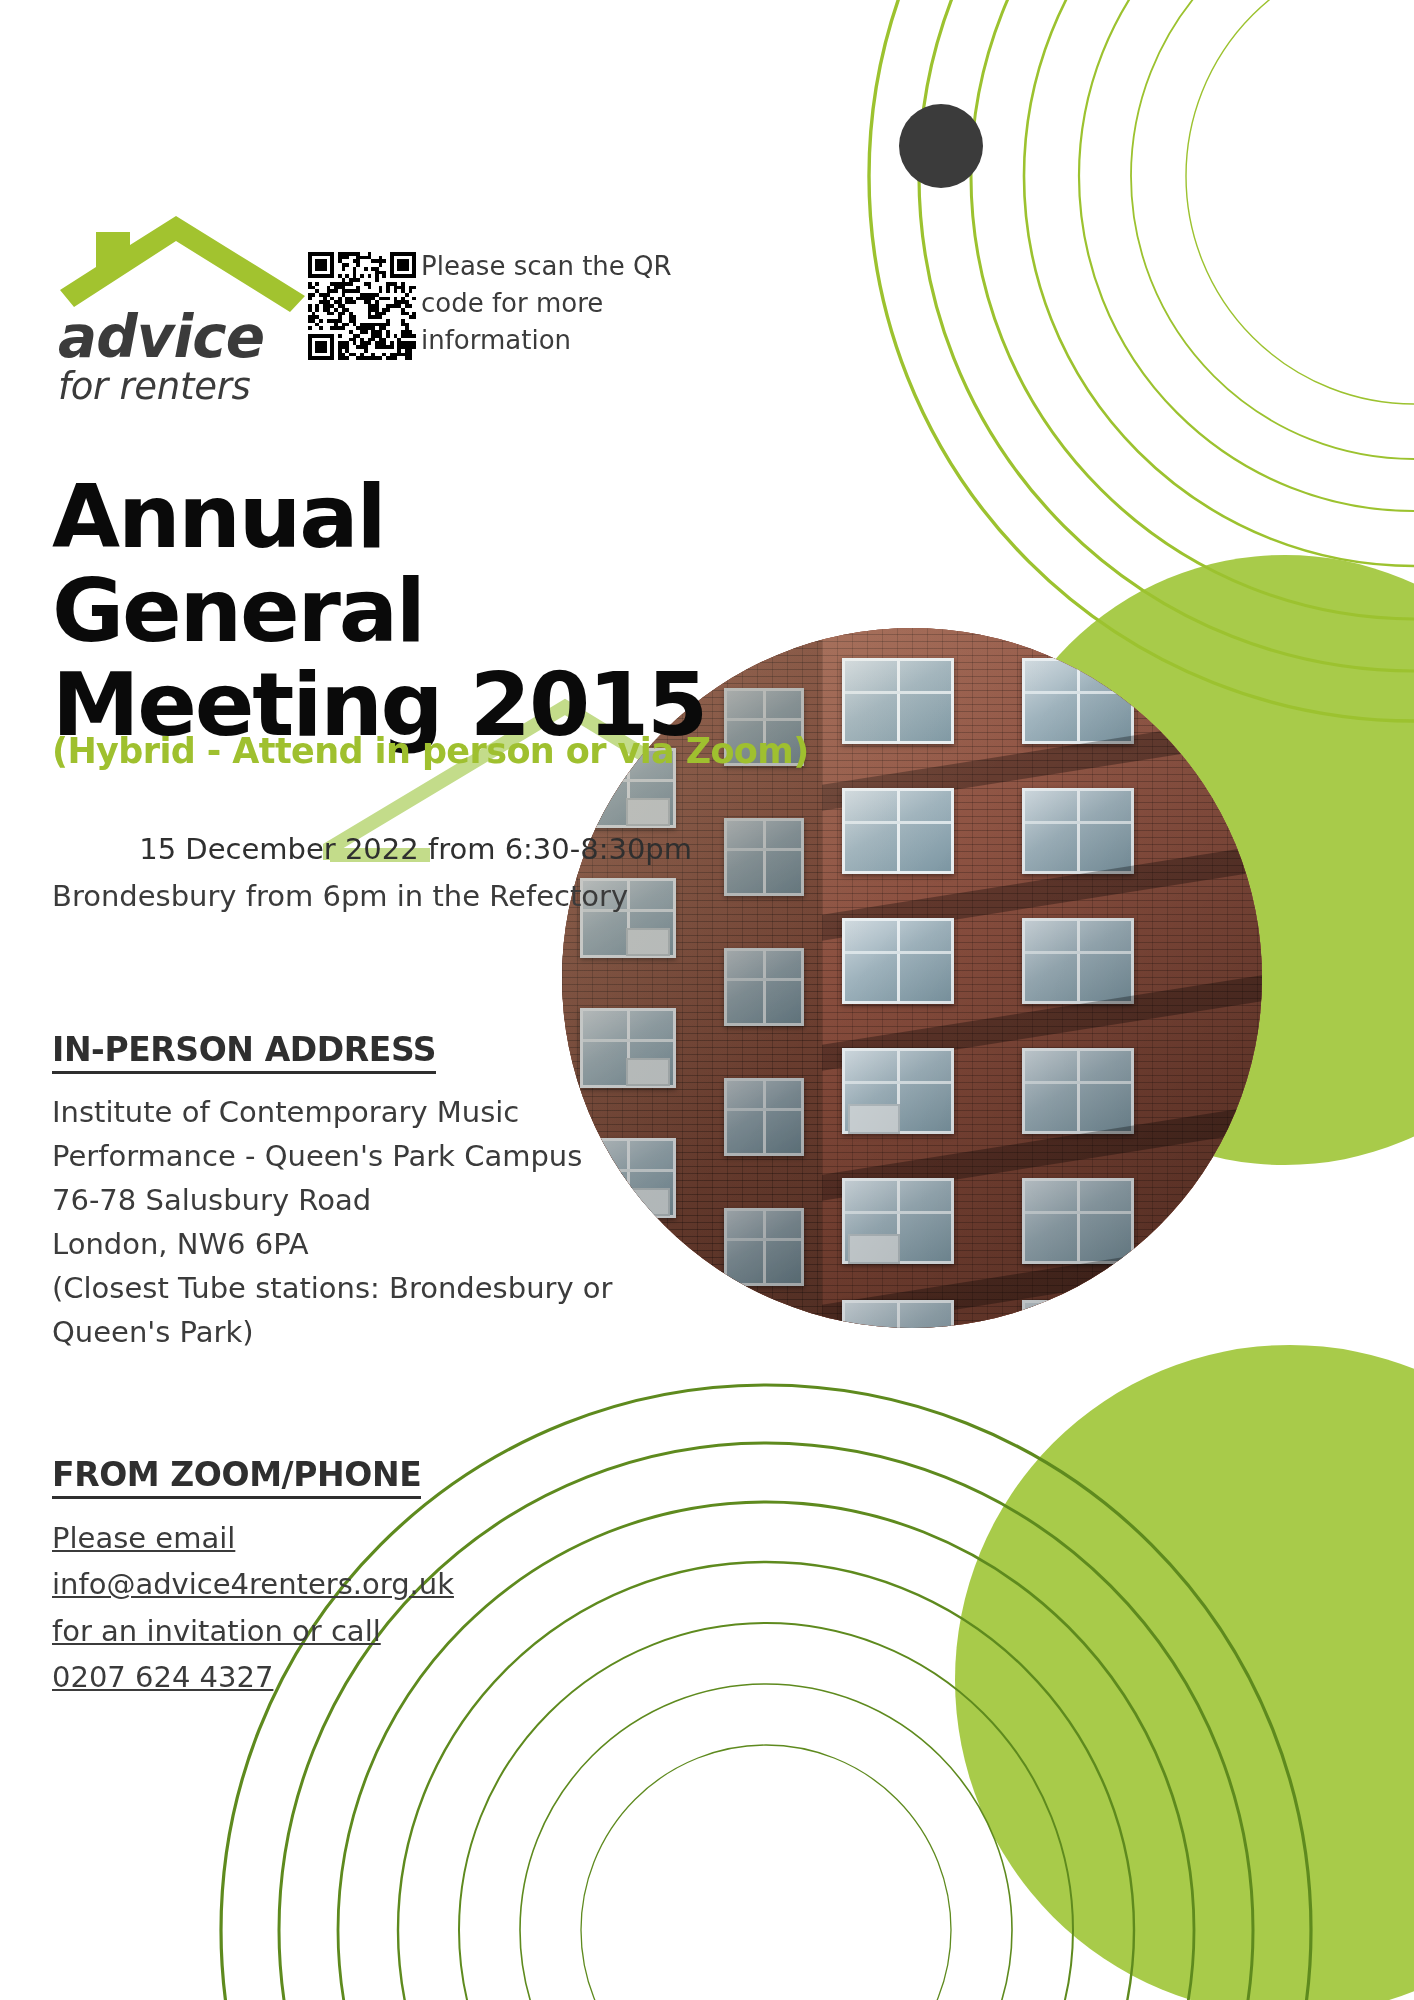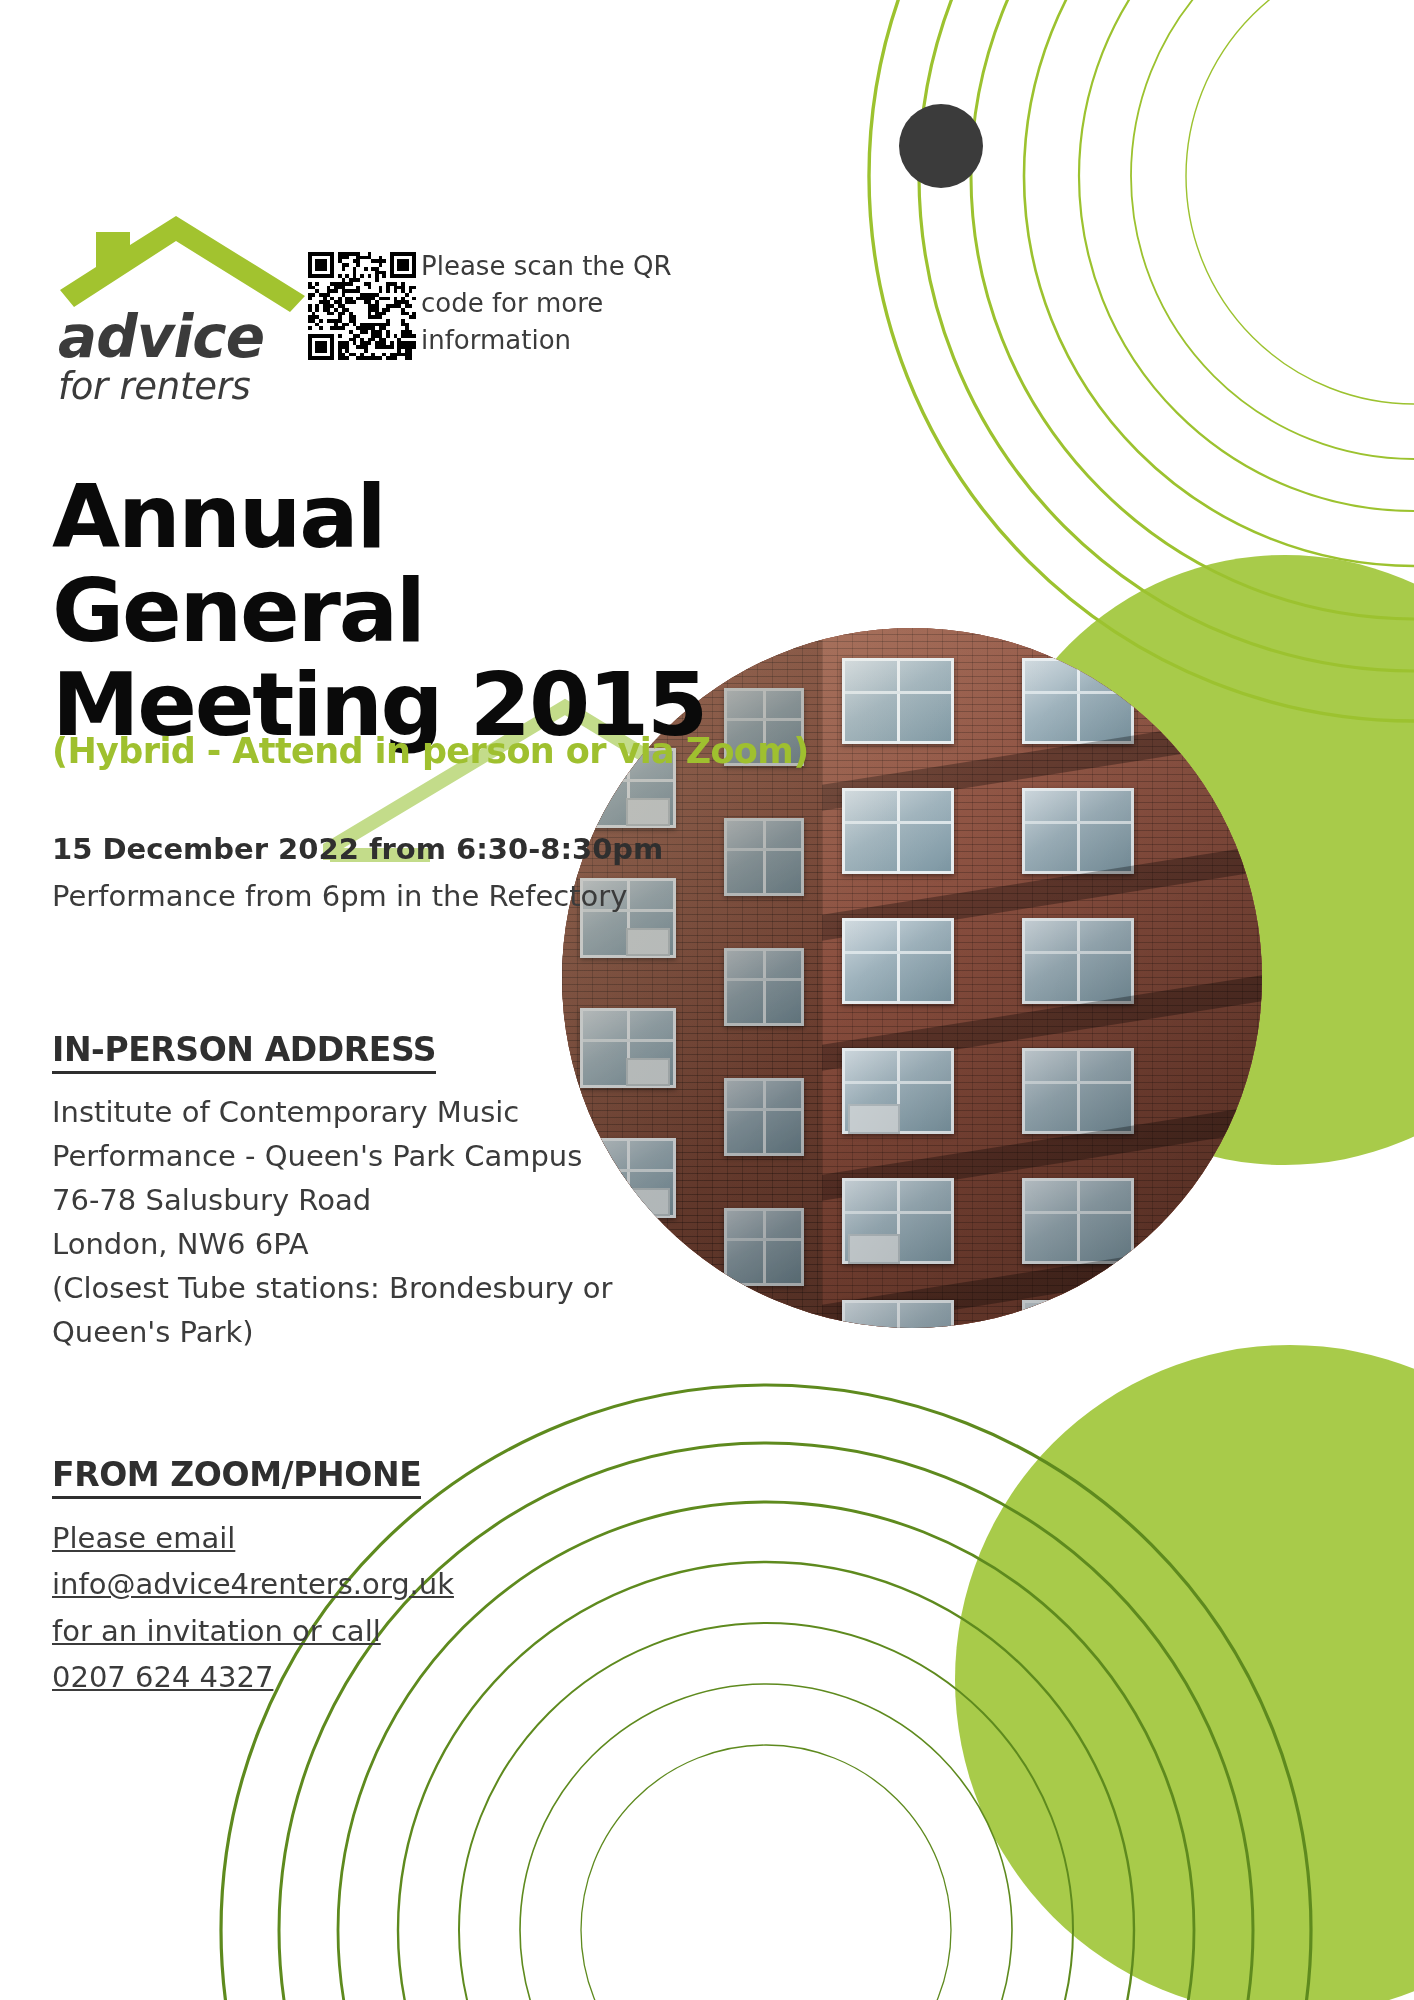--- a/index.html
+++ b/index.html
@@ -90,21 +90,21 @@
   .subtitle{
     position:absolute; left:52px; top:730px; width:760px;
     font-family:"DejaVu Sans", sans-serif; font-weight:700;
     font-size:35px; line-height:1.2; color:#9fc02f; letter-spacing:-0.6px;
   }
   .block{
     position:absolute; left:52px; font-family:"DejaVu Sans", sans-serif;
     color:#3b3b3b;
   }
   .when{ top:826px; width:640px; font-size:29px; line-height:1.62; }
-  .when .b{ font-weight:700; color:#2f2f2f; }
+  .when .b{ font-weight:400; color:#2f2f2f;text-align:right; }
 
   .sec-head{
     font-weight:700; font-size:33px; color:#2f2f2f; letter-spacing:-0.4px;
     border-bottom:3px solid #2f2f2f; display:inline-block; padding-bottom:2px;
   }
   .addr{ top:1030px; width:620px; }
   .addr .lines{ font-size:29px; line-height:1.52; margin-top:16px; }
   .zoomsec{ top:1455px; width:560px; }
   .zoomsec .lines{ font-size:29px; line-height:1.60; margin-top:16px;text-decoration:underline; }
 </style>
@@ -216,21 +216,21 @@
       </g>
   </svg>
 </div>
 <div class="qr-note">Please scan the QR code for more information</div>
 
 <h1 class="title">Annual General Meeting 2015</h1>
 <div class="subtitle">(Hybrid - Attend in person or via Zoom)</div>
 
 <div class="block when">
   <div class="b">15 December 2022 from 6:30-8:30pm</div>
-  <div>Performance from 6pm in the Refectory</div>
+  <div>Brondesbury from 6pm in the Refectory</div>
 </div>
 
 <div class="block addr">
   <div class="sec-head">IN-PERSON ADDRESS</div>
   <div class="lines">
       <div>Institute of Contemporary Music</div>
       <div>Performance - Queen's Park Campus</div>
       <div>76-78 Salusbury Road</div>
       <div>London, NW6 6PA</div>
       <div>(Closest Tube stations: Brondesbury or</div>

